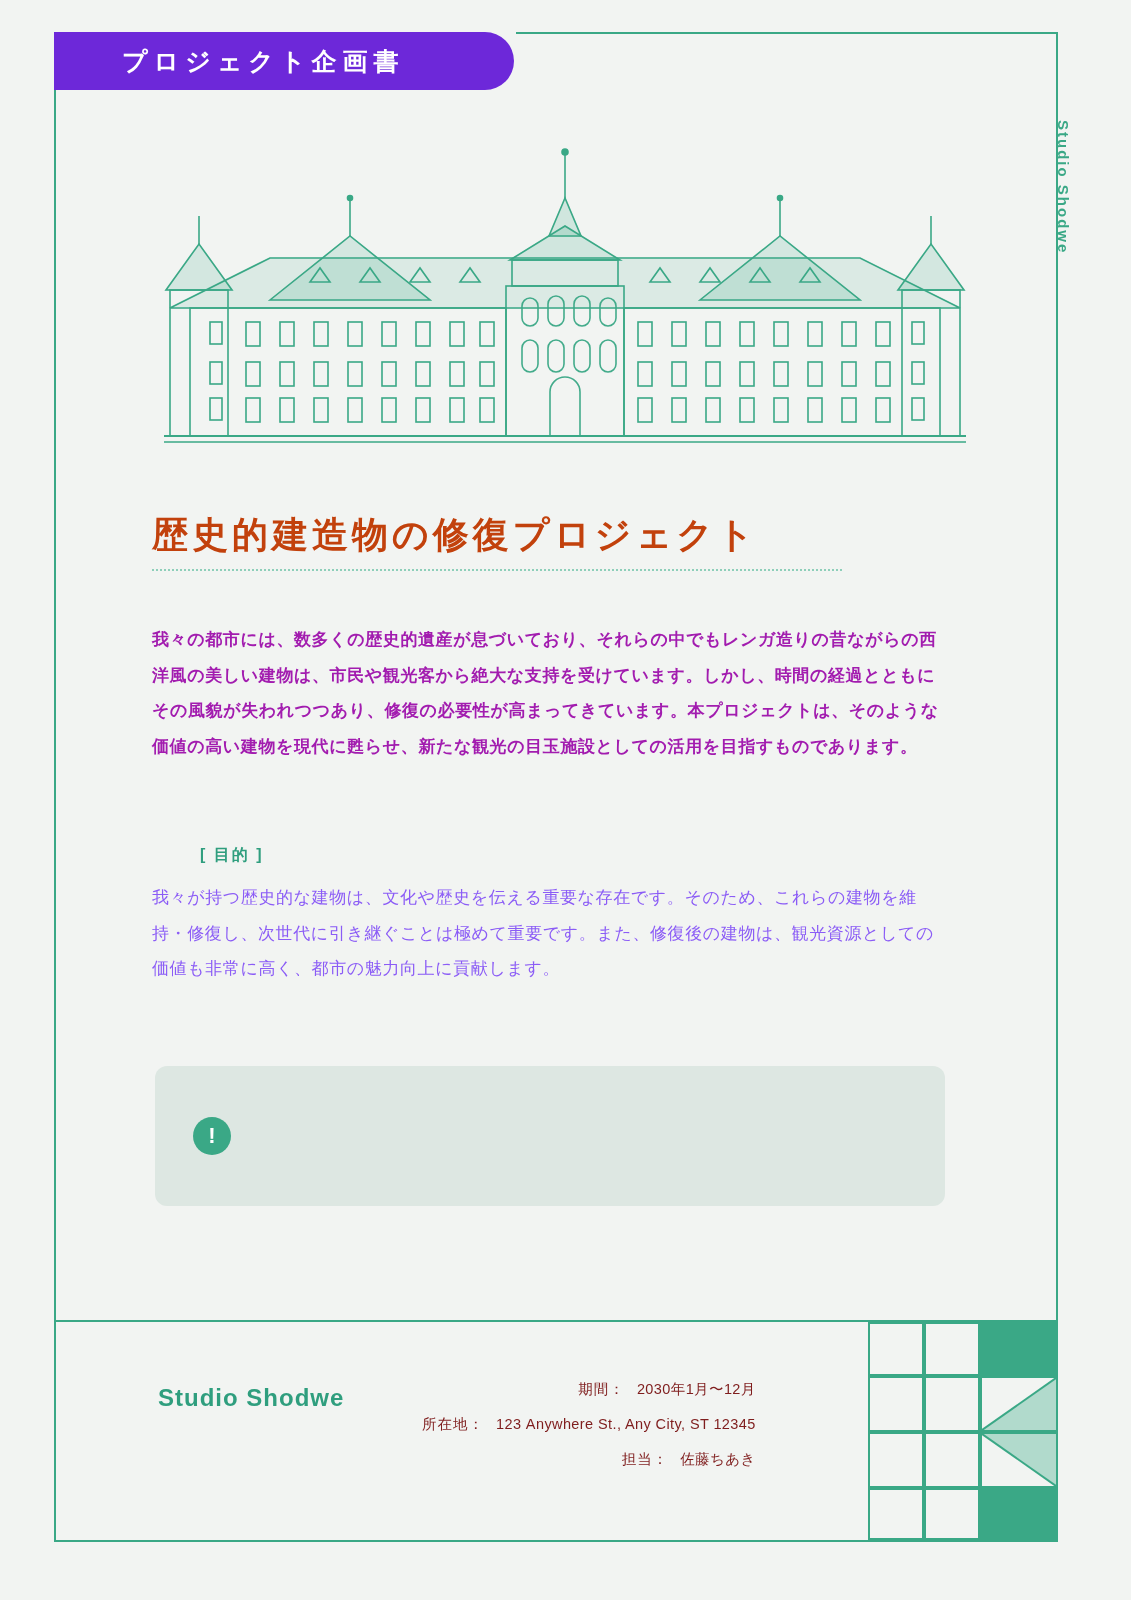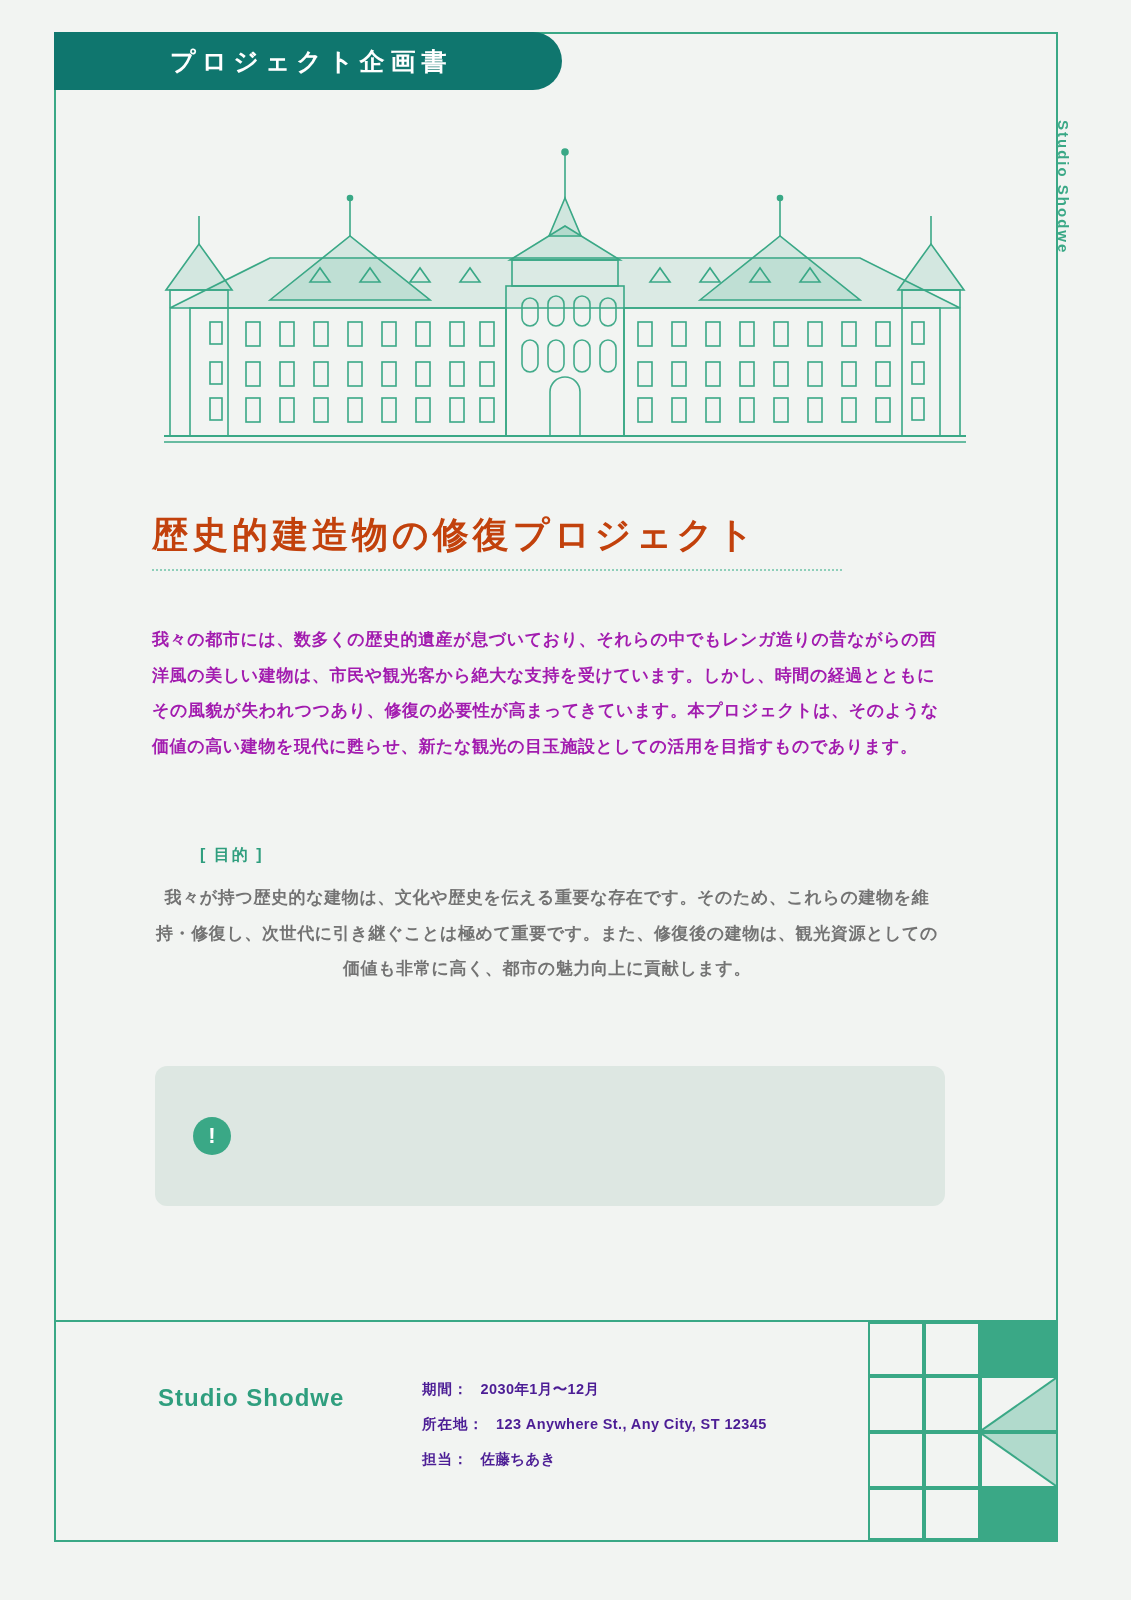--- a/index.html
+++ b/index.html
@@ -45,25 +45,24 @@
     background: #f2f4f2;
   }
 
   
   .tab {
     position: absolute;
     left: 54px;
     top: 32px;
     width: 460px;
     height: 58px;
-    background: #0f766e;
+    background: #6d28d9;
     border-radius: 0 30px 30px 0;
     display: flex;
     align-items: center;
-    padding-left: 48px;
   }
   .tab-label {
     color: #ffffff;
     font-size: 25px;
     font-weight: bold;
     letter-spacing: 6px;
     margin-left: 68px;
   }
 
   
@@ -139,24 +138,23 @@
     color: #2f9e7e;
     padding-left: 48px;
   }
   .purpose-copy {
     position: absolute;
     left: 152px;
     top: 880px;
     width: 790px;
     font-size: 17px;
     line-height: 2.1;
-    font-weight: bold;
+    font-weight: normal;
     letter-spacing: 0.6px;
-    color: #737373;
-    text-align: center;
+    color: #8b5cf6;
   }
 
   
   .note {
     position: absolute;
     left: 155px;
     top: 1066px;
     width: 790px;
     height: 140px;
     background: #dde7e2;
@@ -211,22 +209,23 @@
     font-weight: bold;
     letter-spacing: 1px;
     color: #2f9e7e;
   }
   .footer-details {
     position: absolute;
     left: 368px;
     top: 50px;
     font-size: 14.5px;
     line-height: 2.4;
-    color: #4c1d95;
-    font-weight: bold;
+    color: #7f1d1d;
+    font-weight: normal;
+    text-align: right;
   }
   .footer-details .row span.k { letter-spacing: 1px; }
   .footer-details .row span.v { margin-left: 8px; letter-spacing: 0.4px; }
 
   
   .footer-deco {
     position: absolute;
     right: 0;
     top: 0;
     width: 190px;

